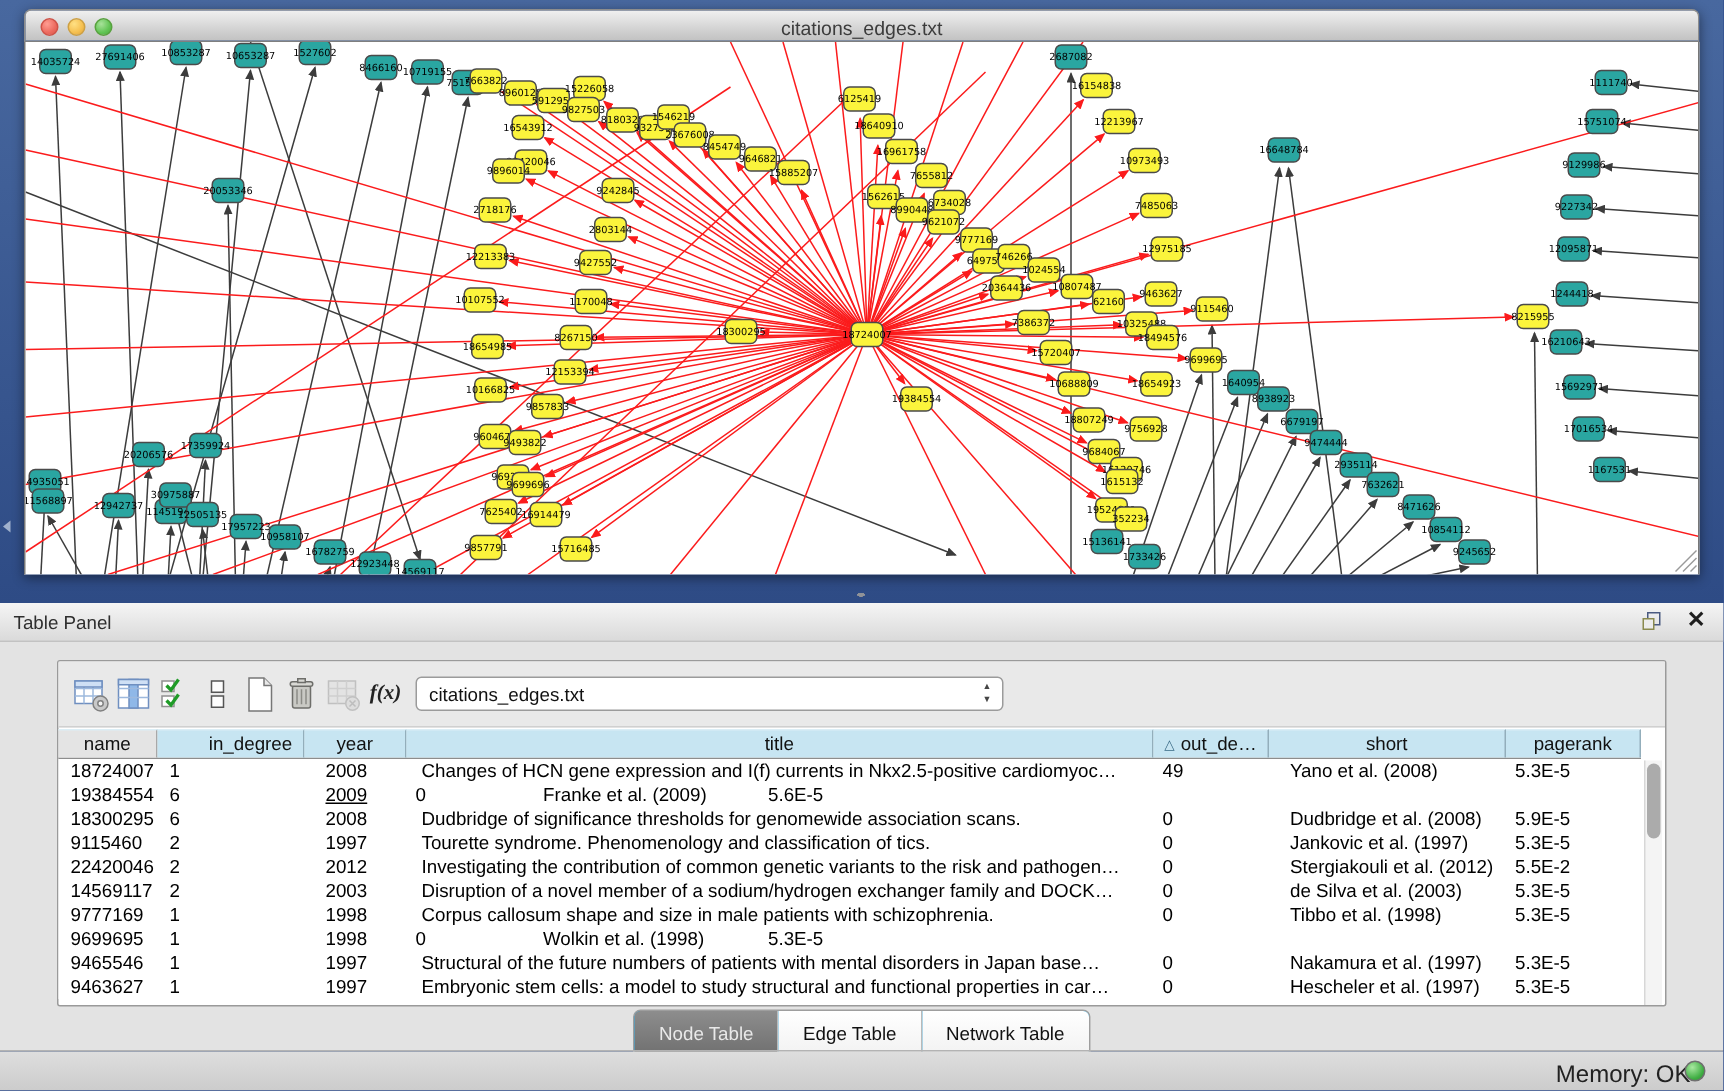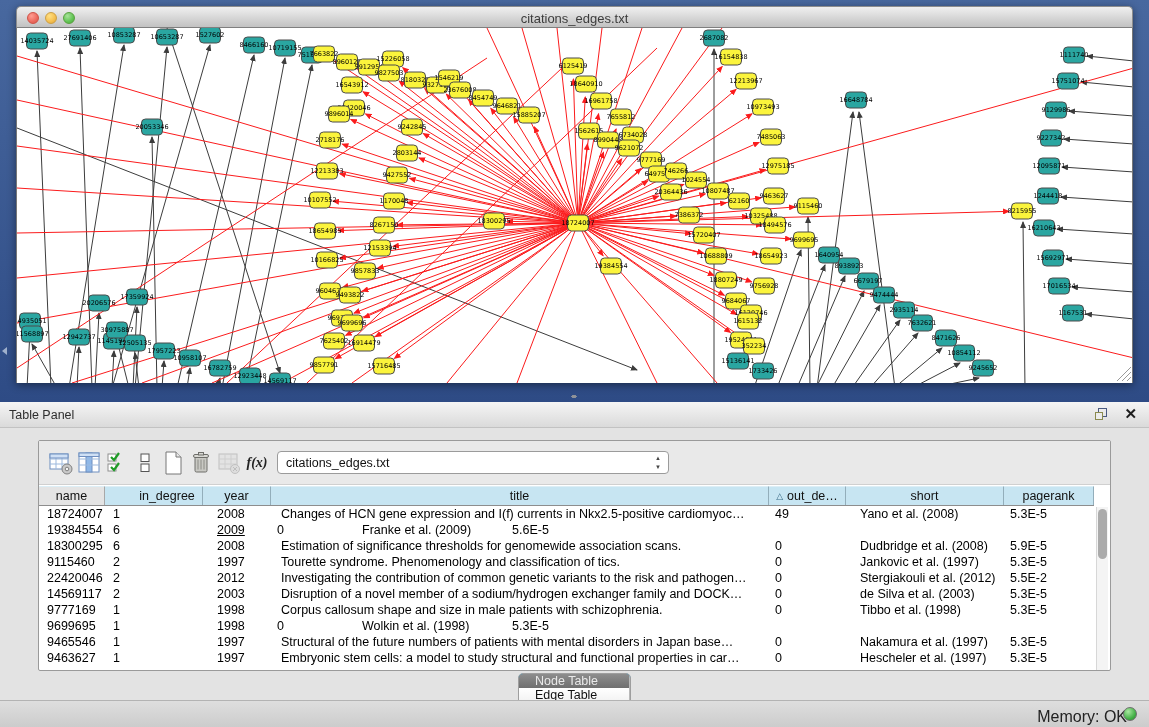--- a/index.html
+++ b/index.html
@@ -59,21 +59,21 @@
   .sort-tri { font-size:9px; color:#3a6b86; margin-right:4px; }
   .body-rows { background:#fff; }
   .data-row { display:flex; height:16px; align-items:center; }
   .cell { overflow:hidden; white-space:nowrap; color:#000; }
 
   .vscroll { position:absolute; right:2px; top:66px; width:12px; height:163px; background:#f4f4f4; border-left:1px solid #d7d7d7; }
   .vthumb { position:absolute; left:1px; top:2px; width:9px; height:50px; background:#ababab; border-radius:5px; }
 
   .tabs-wrap { position:absolute; left:0; top:271px; width:100%; display:flex; justify-content:center; }
   .segmented { display:flex; height:32px; border:1px solid #9e9e9e; border-radius:5px; overflow:hidden;
-               background:#0ea5e9; box-shadow:0 1px 0 rgba(255,255,255,.6);flex-direction:column; }
+               background:#0ea5e9; box-shadow:0 1px 0 rgba(255,255,255,.6); }
   .segment { padding:0 16px; display:flex; align-items:center; font-size:12.5px; color:#111;
              border-right:1px solid #b9b9b9; background:linear-gradient(#ffffff,#f2f2f2); }
   .segment:last-child { border-right:none; }
   .segment.active { background:linear-gradient(#8d8d8d,#6f6f6f); color:#e9e9e9; }
 
   .statusbar { position:absolute; left:0; top:298px; width:1149px; height:27px;
                background:linear-gradient(#dedede,#cccccc); border-top:1px solid #b3b3b3; }
   .mem { position:absolute; right:22px; top:7px; font-size:16px; color:#222; }
   .mem-dot { position:absolute; right:12px; top:6px; width:14px; height:14px; border-radius:50%;
              background:radial-gradient(circle at 35% 30%, #a8e8a0, #3fae43 65%, #2f8c34); border:1px solid #6f6f6f; }
@@ -617,21 +617,21 @@
             <div class="cell" style="width: 98px; padding-left: 8px;">6</div>
             <div class="cell" style="width: 68px; padding-left: 14px; text-decoration: underline;">2009</div>
             <div class="cell" style="width: 77px; padding-left: 6px;">0</div>
             <div class="cell" style="width: 158px; padding-left: 14px;">Franke et al. (2009)</div>
             <div class="cell" style="width: 90px; padding-left: 6px;">5.6E-5</div>
           </div>
           <div class="data-row">
             <div class="cell" style="width: 66px; padding-left: 8px;">18300295</div>
             <div class="cell" style="width: 98px; padding-left: 8px;">6</div>
             <div class="cell" style="width: 68px; padding-left: 14px;">2008</div>
-            <div class="cell" style="width: 498px; padding-left: 10px;">Estimation of significance thresholds for genomewide association scans.</div>
+            <div class="cell" style="width: 498px; padding-left: 10px;">Dudbridge of significance thresholds for genomewide association scans.</div>
             <div class="cell" style="width: 77px; padding-left: 6px;">0</div>
             <div class="cell" style="width: 158px; padding-left: 14px;">Dudbridge et al. (2008)</div>
             <div class="cell" style="width: 90px; padding-left: 6px;">5.9E-5</div>
           </div>
           <div class="data-row">
             <div class="cell" style="width: 66px; padding-left: 8px;">9115460</div>
             <div class="cell" style="width: 98px; padding-left: 8px;">2</div>
             <div class="cell" style="width: 68px; padding-left: 14px;">1997</div>
             <div class="cell" style="width: 498px; padding-left: 10px;">Tourette syndrome. Phenomenology and classification of tics.</div>
             <div class="cell" style="width: 77px; padding-left: 6px;">0</div>

